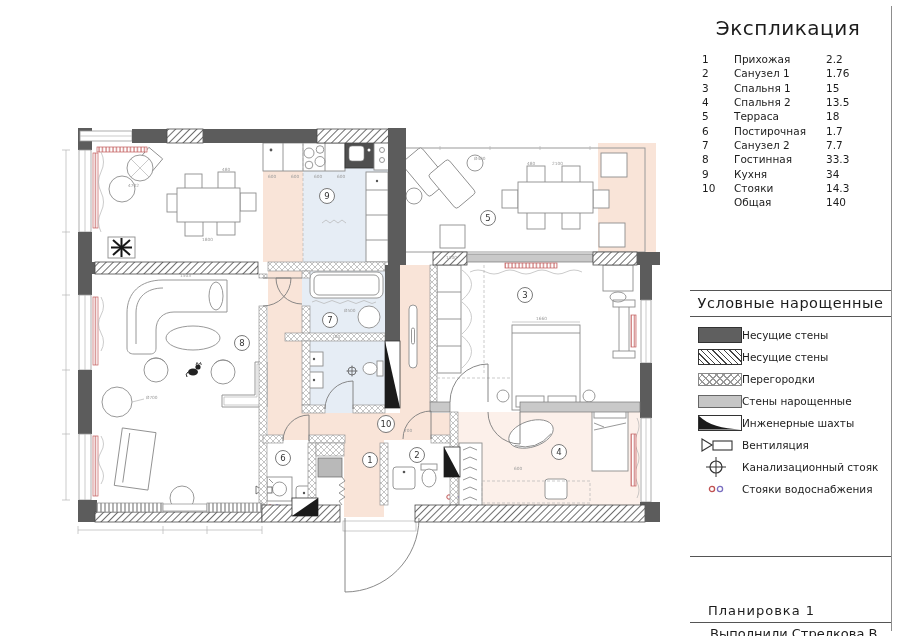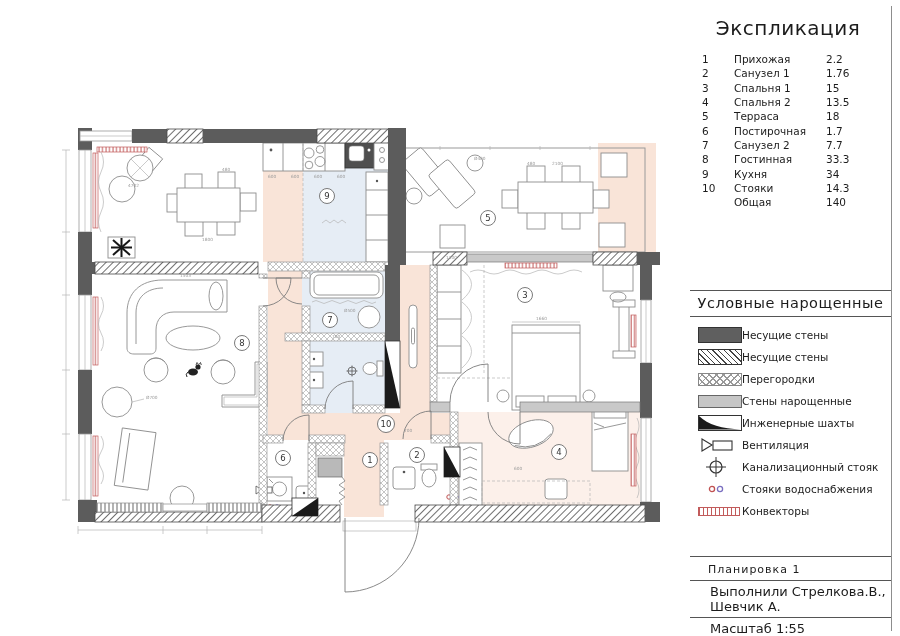--- a/index.html
+++ b/index.html
@@ -36,21 +36,21 @@
   .legend-items{padding-top:7px;}
   .legend-row{display:flex;align-items:center;height:22px;text-align:center;}
   .legend-sw{width:52px;display:flex;justify-content:flex-start;padding-left:8px;box-sizing:border-box;}
   .legend-lab{font-size:10.5px;}
   .sw-solid{width:42px;height:14px;background:#5f5f5f;border:1px solid #333;}
   .sw-hatch{width:42px;height:14px;border:1px solid #333;background:repeating-linear-gradient(45deg,#fff 0 3px,#444 3px 4px);}
   .sw-xh{width:42px;height:11px;border:1px solid #888;background:repeating-linear-gradient(45deg,transparent 0 4px,#999 4px 5px),repeating-linear-gradient(-45deg,transparent 0 4px,#999 4px 5px);background-color:#fff;}
   .sw-gray{width:42px;height:11px;background:#c6c6c6;border:1px solid #666;}
   .sw-conv{width:40px;height:7px;border:1px solid #c25b5b;background:repeating-linear-gradient(90deg,#c25b5b 0 1px,#fff 1px 4px);}
   .tblock{position:absolute;left:690px;top:556px;width:201px;}
-  .tblock-title{font-size:11px;letter-spacing:1px;padding:6px 0 4px 18px;}
+  .tblock-title{font-size:13px;letter-spacing:1px;padding:6px 0 4px 18px;margin-top:40px;}
   .tblock-line{font-size:13px;padding:3px 0 3px 8px;margin-left:12px;}
 </style>
 </head>
 <body>
 
 <div id="stage">
 
 <svg id="plan-svg" width="900" height="636" viewBox="0 0 900 636">
   <defs>
     <pattern id="h45" width="5" height="5" patternUnits="userSpaceOnUse" patternTransform="rotate(45)">
@@ -575,26 +575,20 @@
     </div>
     <div class="legend-row">
       <span class="legend-sw">
         <svg width="44" height="12" style="margin-left:8px;">
               <circle cx="6" cy="6" r="2.6" fill="none" stroke="#c05050" stroke-width="1.3"></circle>
               <circle cx="14" cy="6" r="2.6" fill="none" stroke="#7a6fc0" stroke-width="1.3"></circle>
             </svg>
       </span>
       <span class="legend-lab">Стояки водоснабжения</span>
     </div>
-    <div class="legend-row">
-      <span class="legend-sw">
-            <span class="sw-conv"></span>
-          </span>
-      <span class="legend-lab">Конвекторы</span>
-    </div>
   </div>
 </div>
 
 <div class="tblock">
   <div class="hline"></div>
   <div class="tblock-title">Планировка 1</div>
   <div class="hline"></div>
   <div class="tblock-line">Выполнили Стрелкова.В., Шевчик А.</div>
   <div class="hline"></div>
   <div class="tblock-line">Масштаб 1:55</div>

